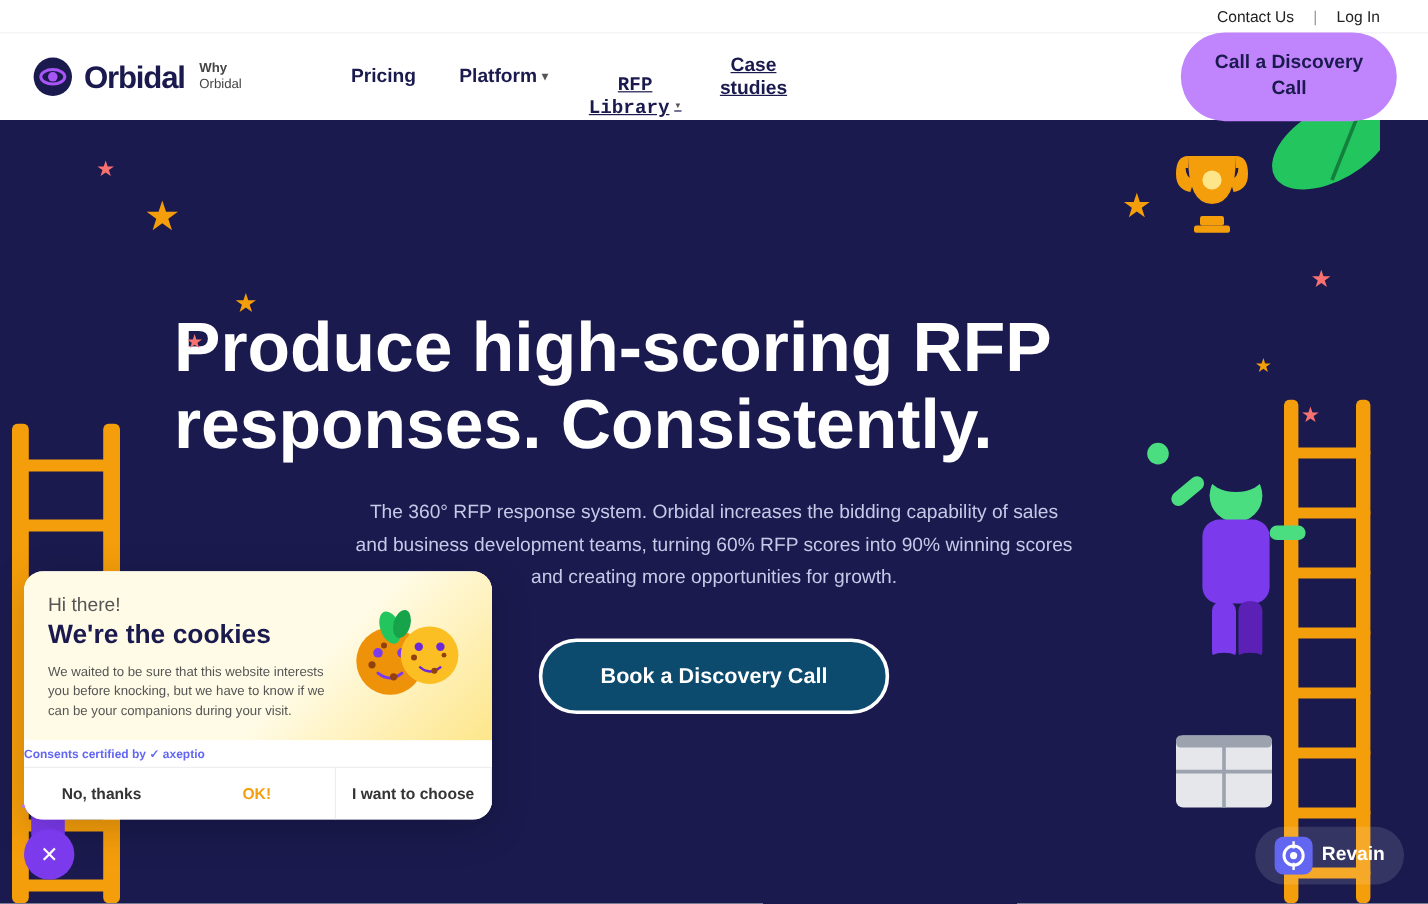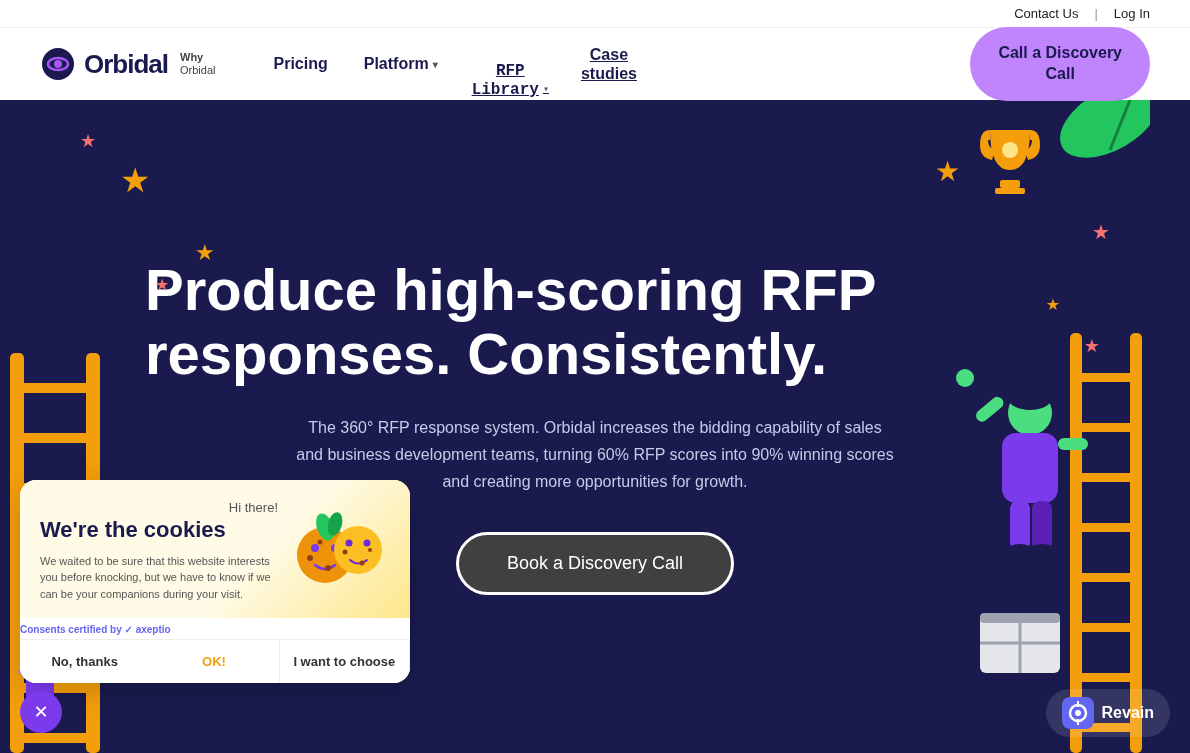--- a/index.html
+++ b/index.html
@@ -20,24 +20,25 @@
       z-index: 10;
     }
     .top-bar a { color: #222; text-decoration: none; font-size: 13px; }
     .top-bar .divider { color: #999; }
 
     
     .navbar {
       background: #fff;
       display: flex;
       align-items: center;
-      padding: 0 40px;
+      padding: 0 26px;
       height: 72px;
       position: relative;
       z-index: 10;
+      gap: 33px;
     }
     .logo {
       display: flex;
       align-items: center;
       gap: 8px;
       margin-right: 40px;
     }
     .logo-sub {
       font-size: 11px;
       color: #444;
@@ -148,24 +149,24 @@
     }
     .hero-subtitle {
       font-size: 16px;
       color: #c7c9e8;
       text-align: center;
       max-width: 600px;
       line-height: 1.7;
       margin-bottom: 36px;
     }
     .hero-cta {
-      background: #404040;
+      background: #0c4a6e;
       color: #fff;
       font-size: 18px;
-      font-weight: 400;
+      font-weight: 700;
       padding: 18px 48px;
       border-radius: 50px;
       border: none;
       cursor: pointer;
       border: 3px solid #fff;
     }
 
     
     .cookie-banner {
       position: absolute;
@@ -181,21 +182,21 @@
       flex-direction: column;
     }
     .cookie-top {
       background: linear-gradient(135deg, #fffbe6 60%, #fde68a 100%);
       padding: 20px 20px 16px 20px;
       display: flex;
       align-items: flex-start;
       gap: 12px;
     }
     .cookie-text { flex: 1; }
-    .cookie-hi { font-size: 13px; color: #555; margin-bottom: 2px; text-align: right; }
+    .cookie-hi { font-size: 16px; color: #555; margin-bottom: 2px; }
     .cookie-title { font-size: 22px; font-weight: 800; color: #1a1a4e; margin-bottom: 10px; }
     .cookie-desc { font-size: 11px; color: #555; line-height: 1.5; }
     .cookie-cookies-img {
       width: 100px;
       flex-shrink: 0;
     }
     .cookie-certified {
       font-size: 10px;
       color: #888;
       text-align: left;

